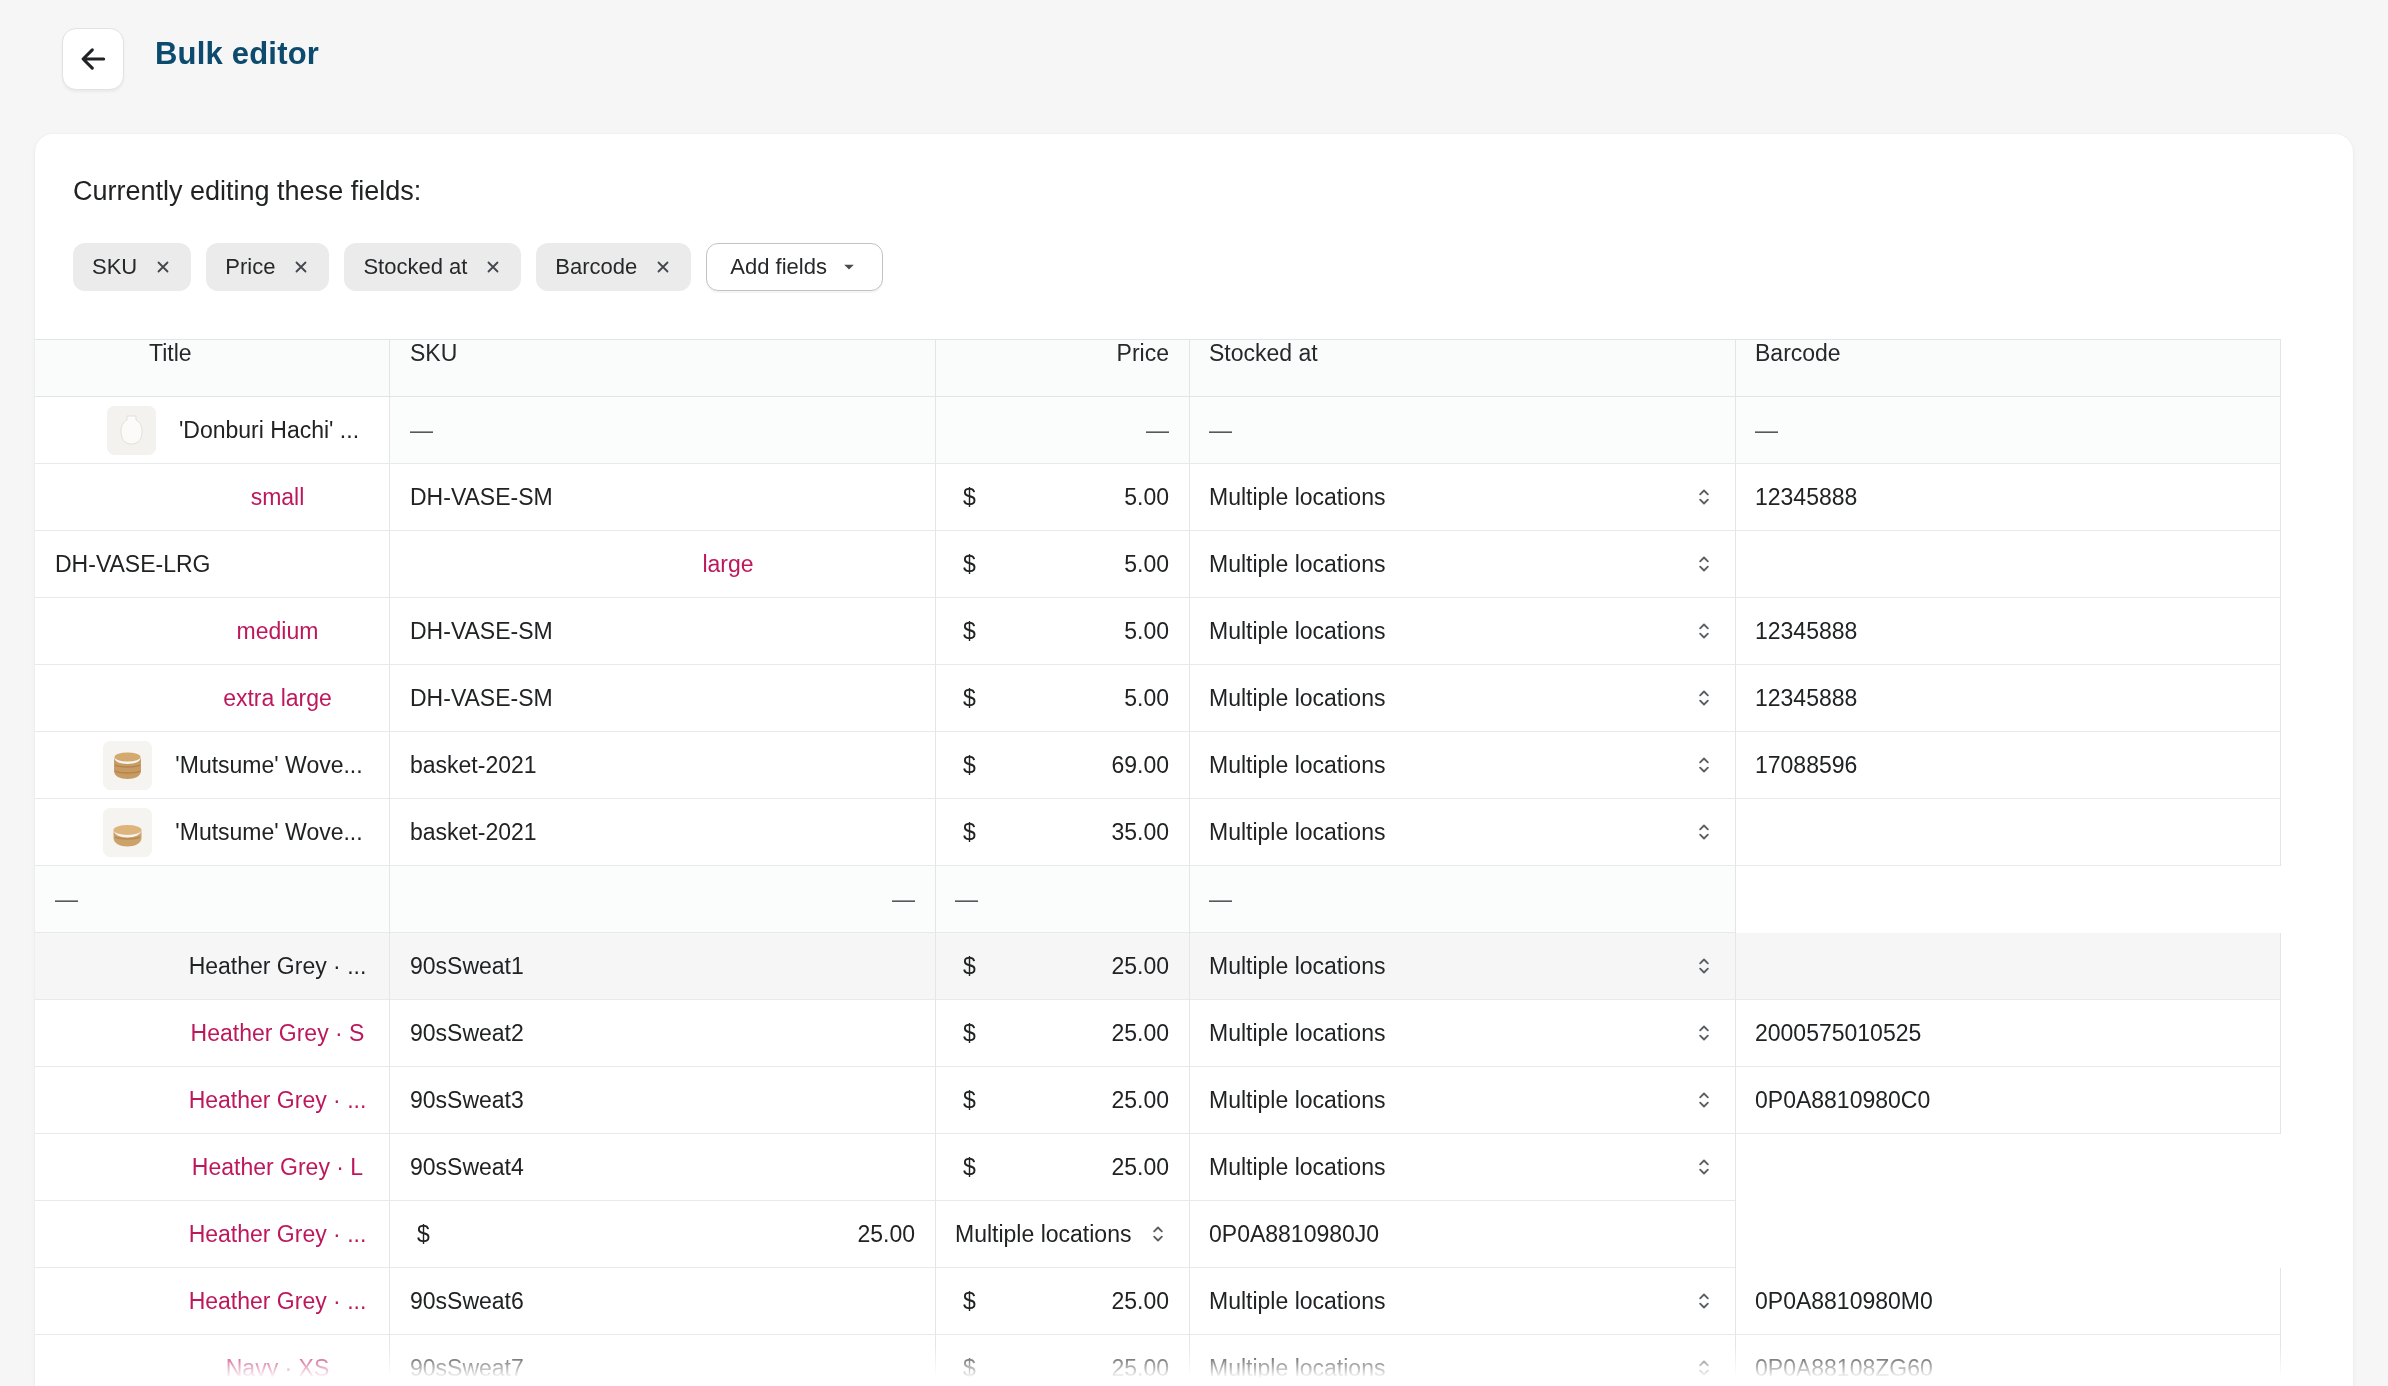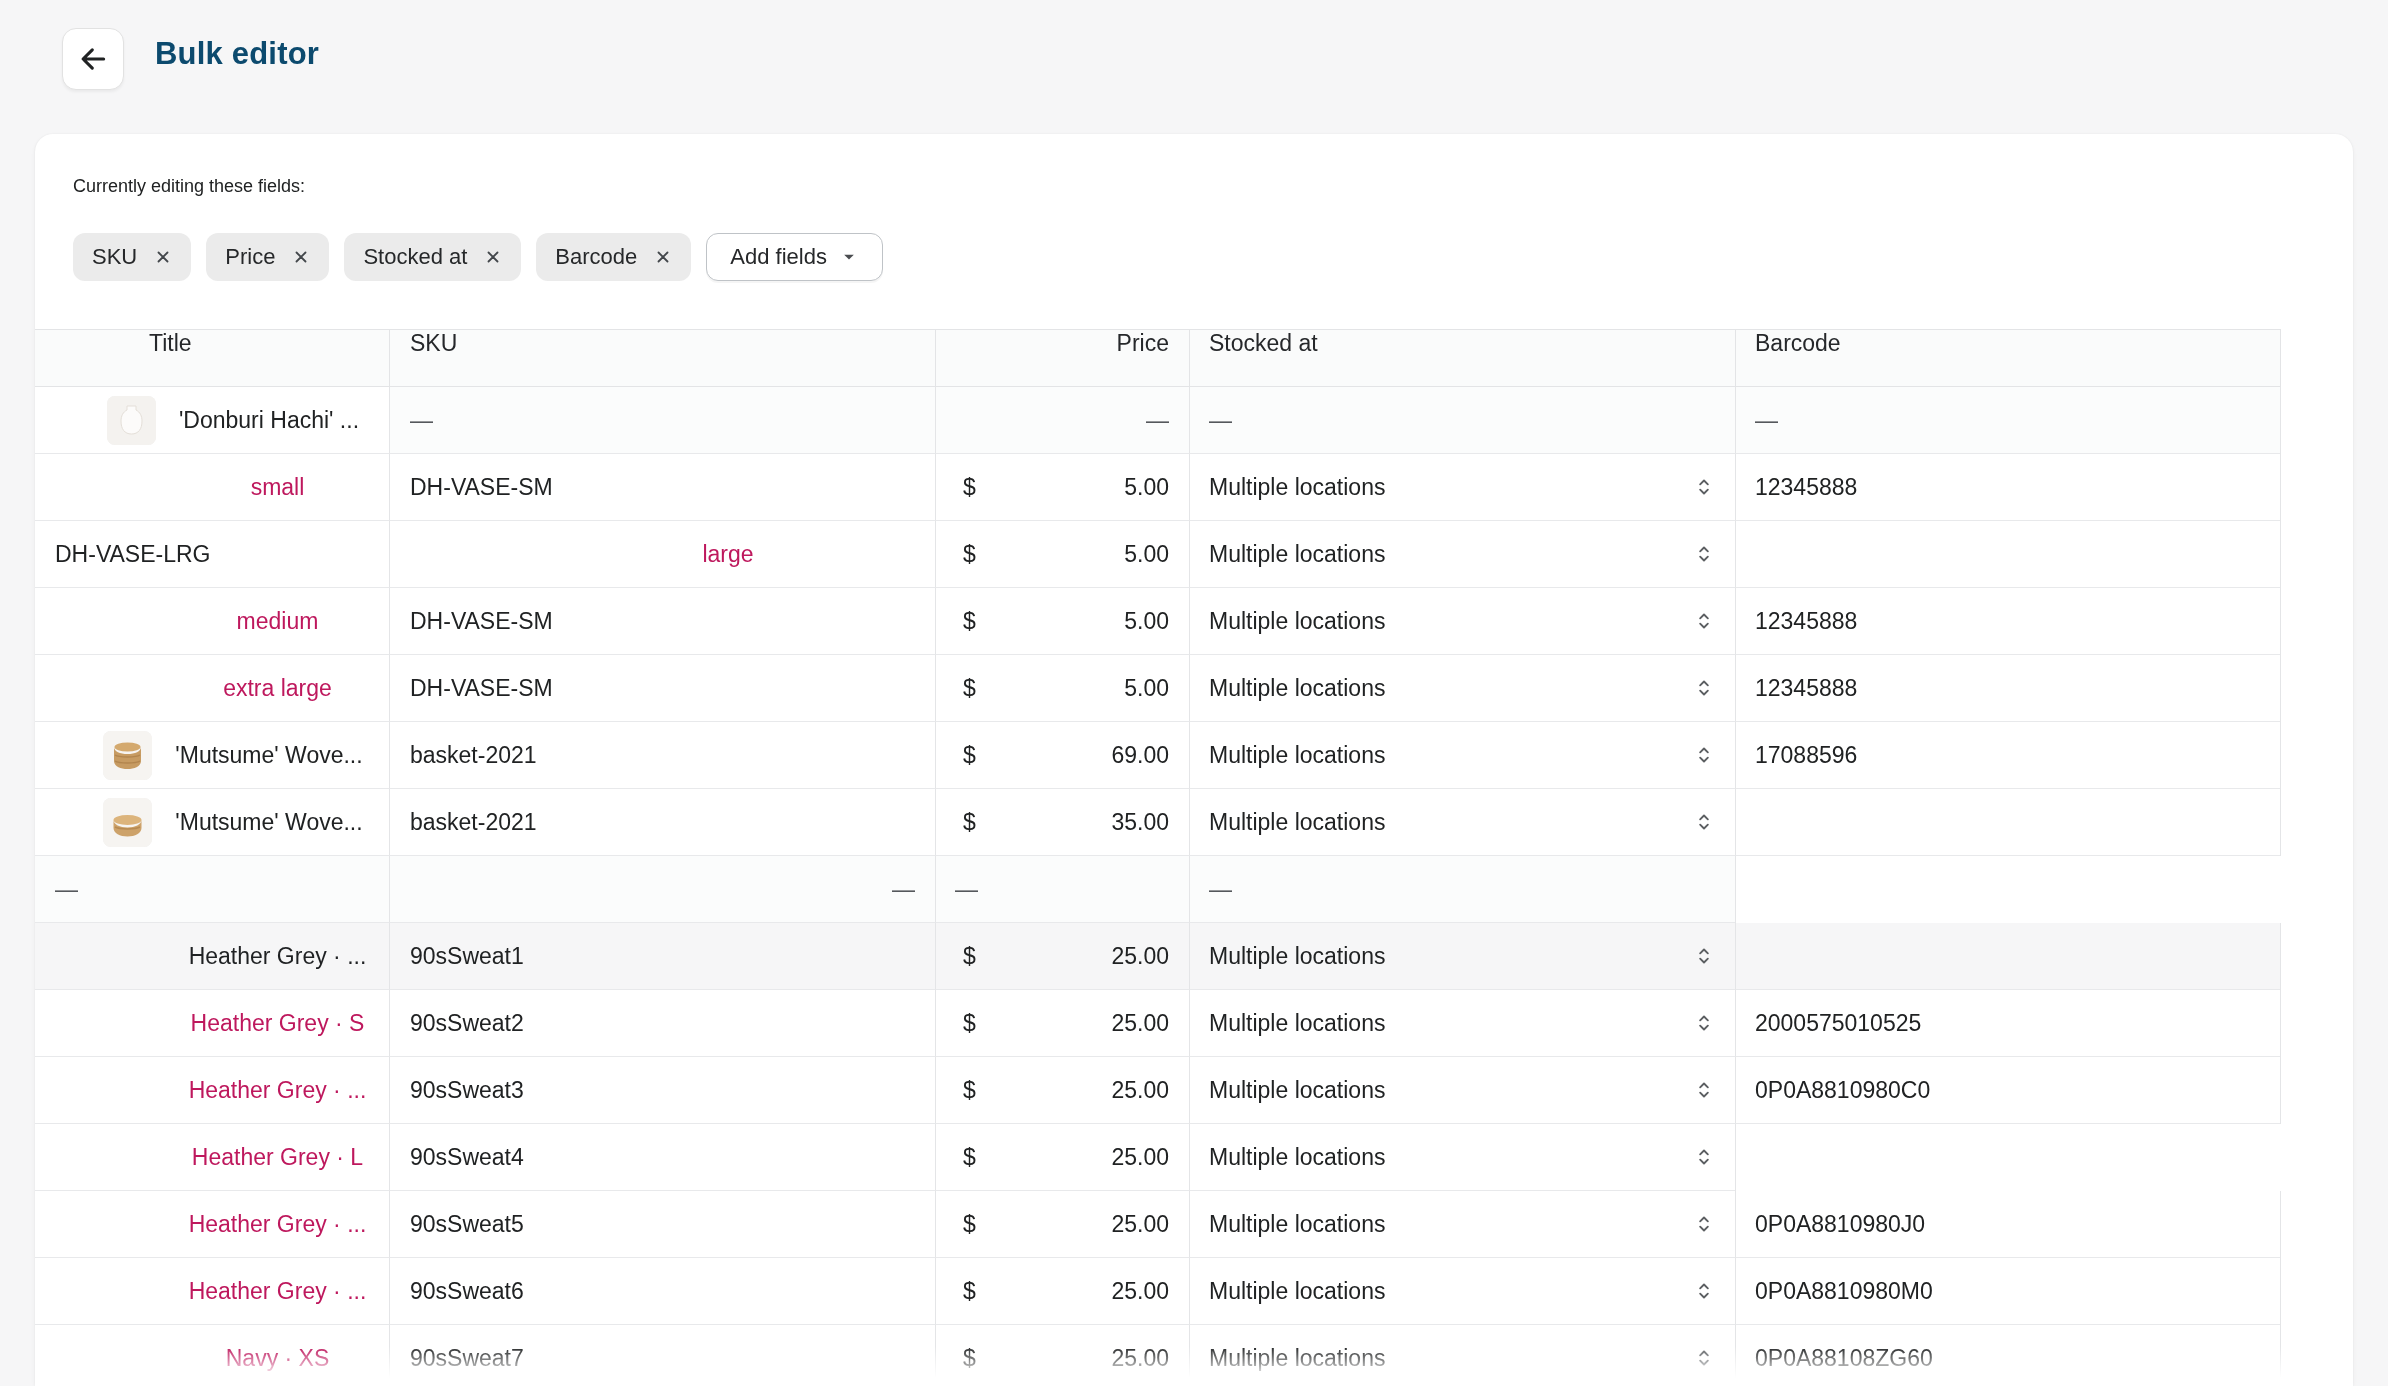--- a/index.html
+++ b/index.html
@@ -33,21 +33,21 @@
   
   .card {
     position: absolute; top: 134px; left: 35px;
     width: 2318px; height: 1264px;
     background: #ffffff;
     border-radius: 18px;
     box-shadow: 0 2px 5px rgba(0,0,0,0.05), 0 0 2px rgba(0,0,0,0.06);
   }
   .editing-label {
     margin: 42px 0 0 38px;
-    font-size: 18px; color: #202223;
+    font-size: 27px; color: #202223;
   }
   .chips-row {
     display: flex; align-items: center; gap: 15px;
     margin: 34px 0 0 38px; height: 52px;
   }
   .chips-list { display: flex; align-items: center; gap: 15px; }
   .chip {
     display: flex; align-items: center; gap: 8px;
     height: 48px; padding: 0 10px 0 19px;
     background: #ebebeb; border-radius: 12px;
@@ -520,23 +520,20 @@
         </svg>
       </span>
     </div>
     <div class="cell cell-spacer"></div>
   </div>
         <div class="trow">
     <div class="cell cell-title">
 
       <span class="row-title variant">Heather Grey · ...</span>
     </div>
-    <div class="cell cell-sku">
-      <span class="cell-text">90sSweat5</span>
-    </div>
     <div class="cell cell-price">
       <span class="currency">$</span>
       <span class="amount">25.00</span>
     </div>
     <div class="cell cell-stocked">
       <span class="cell-text">Multiple locations</span>
       <span class="updown">
         <svg viewBox="0 0 20 20" width="22" height="22">
           <path d="M6.5 7.6 L10 4.1 l3.5 3.5 M6.5 12.4 L10 15.9 l3.5 -3.5" fill="none" stroke="#5c5f62" stroke-width="1.7" stroke-linecap="round" stroke-linejoin="round"></path>
         </svg>

